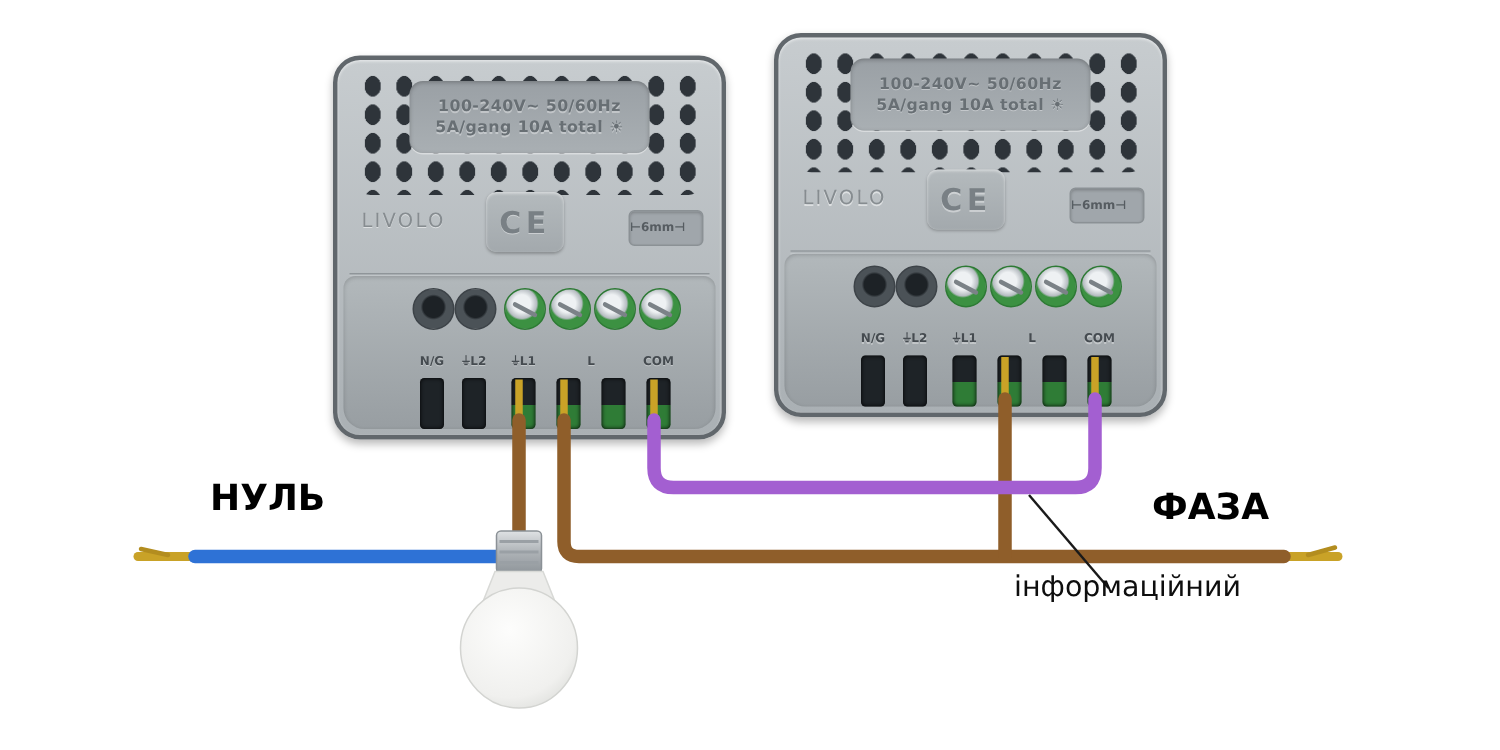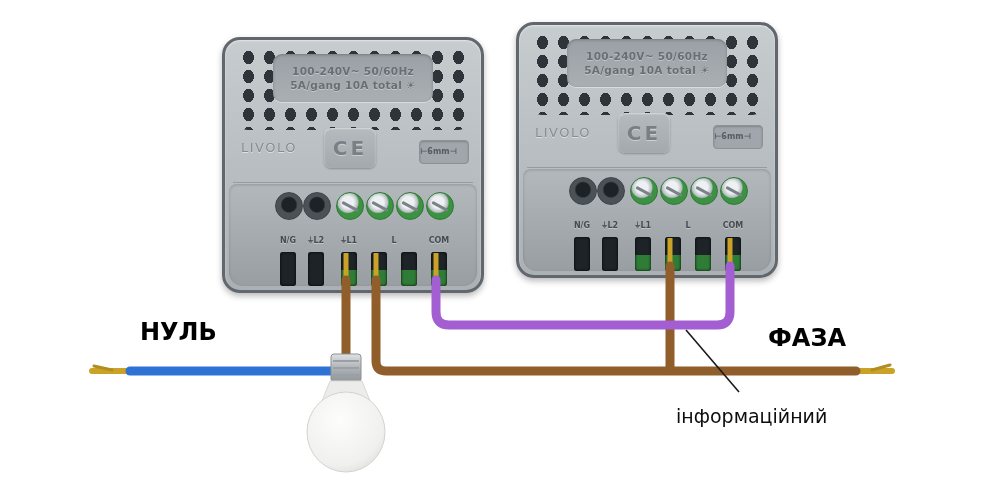--- a/index.html
+++ b/index.html
@@ -61,21 +61,21 @@
   .slot.green{background:linear-gradient(#1e2327 0 52%, #2f7c36 52% 100%);}
   .s1{left:55px;} .s2{left:83px;} .s3{left:116px;} .s4{left:146px;} .s5{left:176px;} .s6{left:206px;}
 
   
   .overlay{position:absolute;left:0;top:0;z-index:5;pointer-events:none;}
 
   
   .biglabel{position:absolute;font-size:24px;font-weight:bold;color:#000000;z-index:6;}
   .neutral-label{left:140px;top:318px;}
   .phase-label{left:768px;top:324px;}
-  .anno-label{position:absolute;left:676px;top:405px;font-size:19px;color:#0e0e0e;z-index:6;text-align:center;}
+  .anno-label{position:absolute;left:676px;top:380px;font-size:19px;color:#0e0e0e;z-index:6;text-align:center;}
 </style>
 </head>
 <body>
 
 <div class="stage">
 
   <div class="module m1">
     <div class="holes"></div>
     <div class="plate">
       <div class="plate-line">100-240V~  50/60Hz</div>

